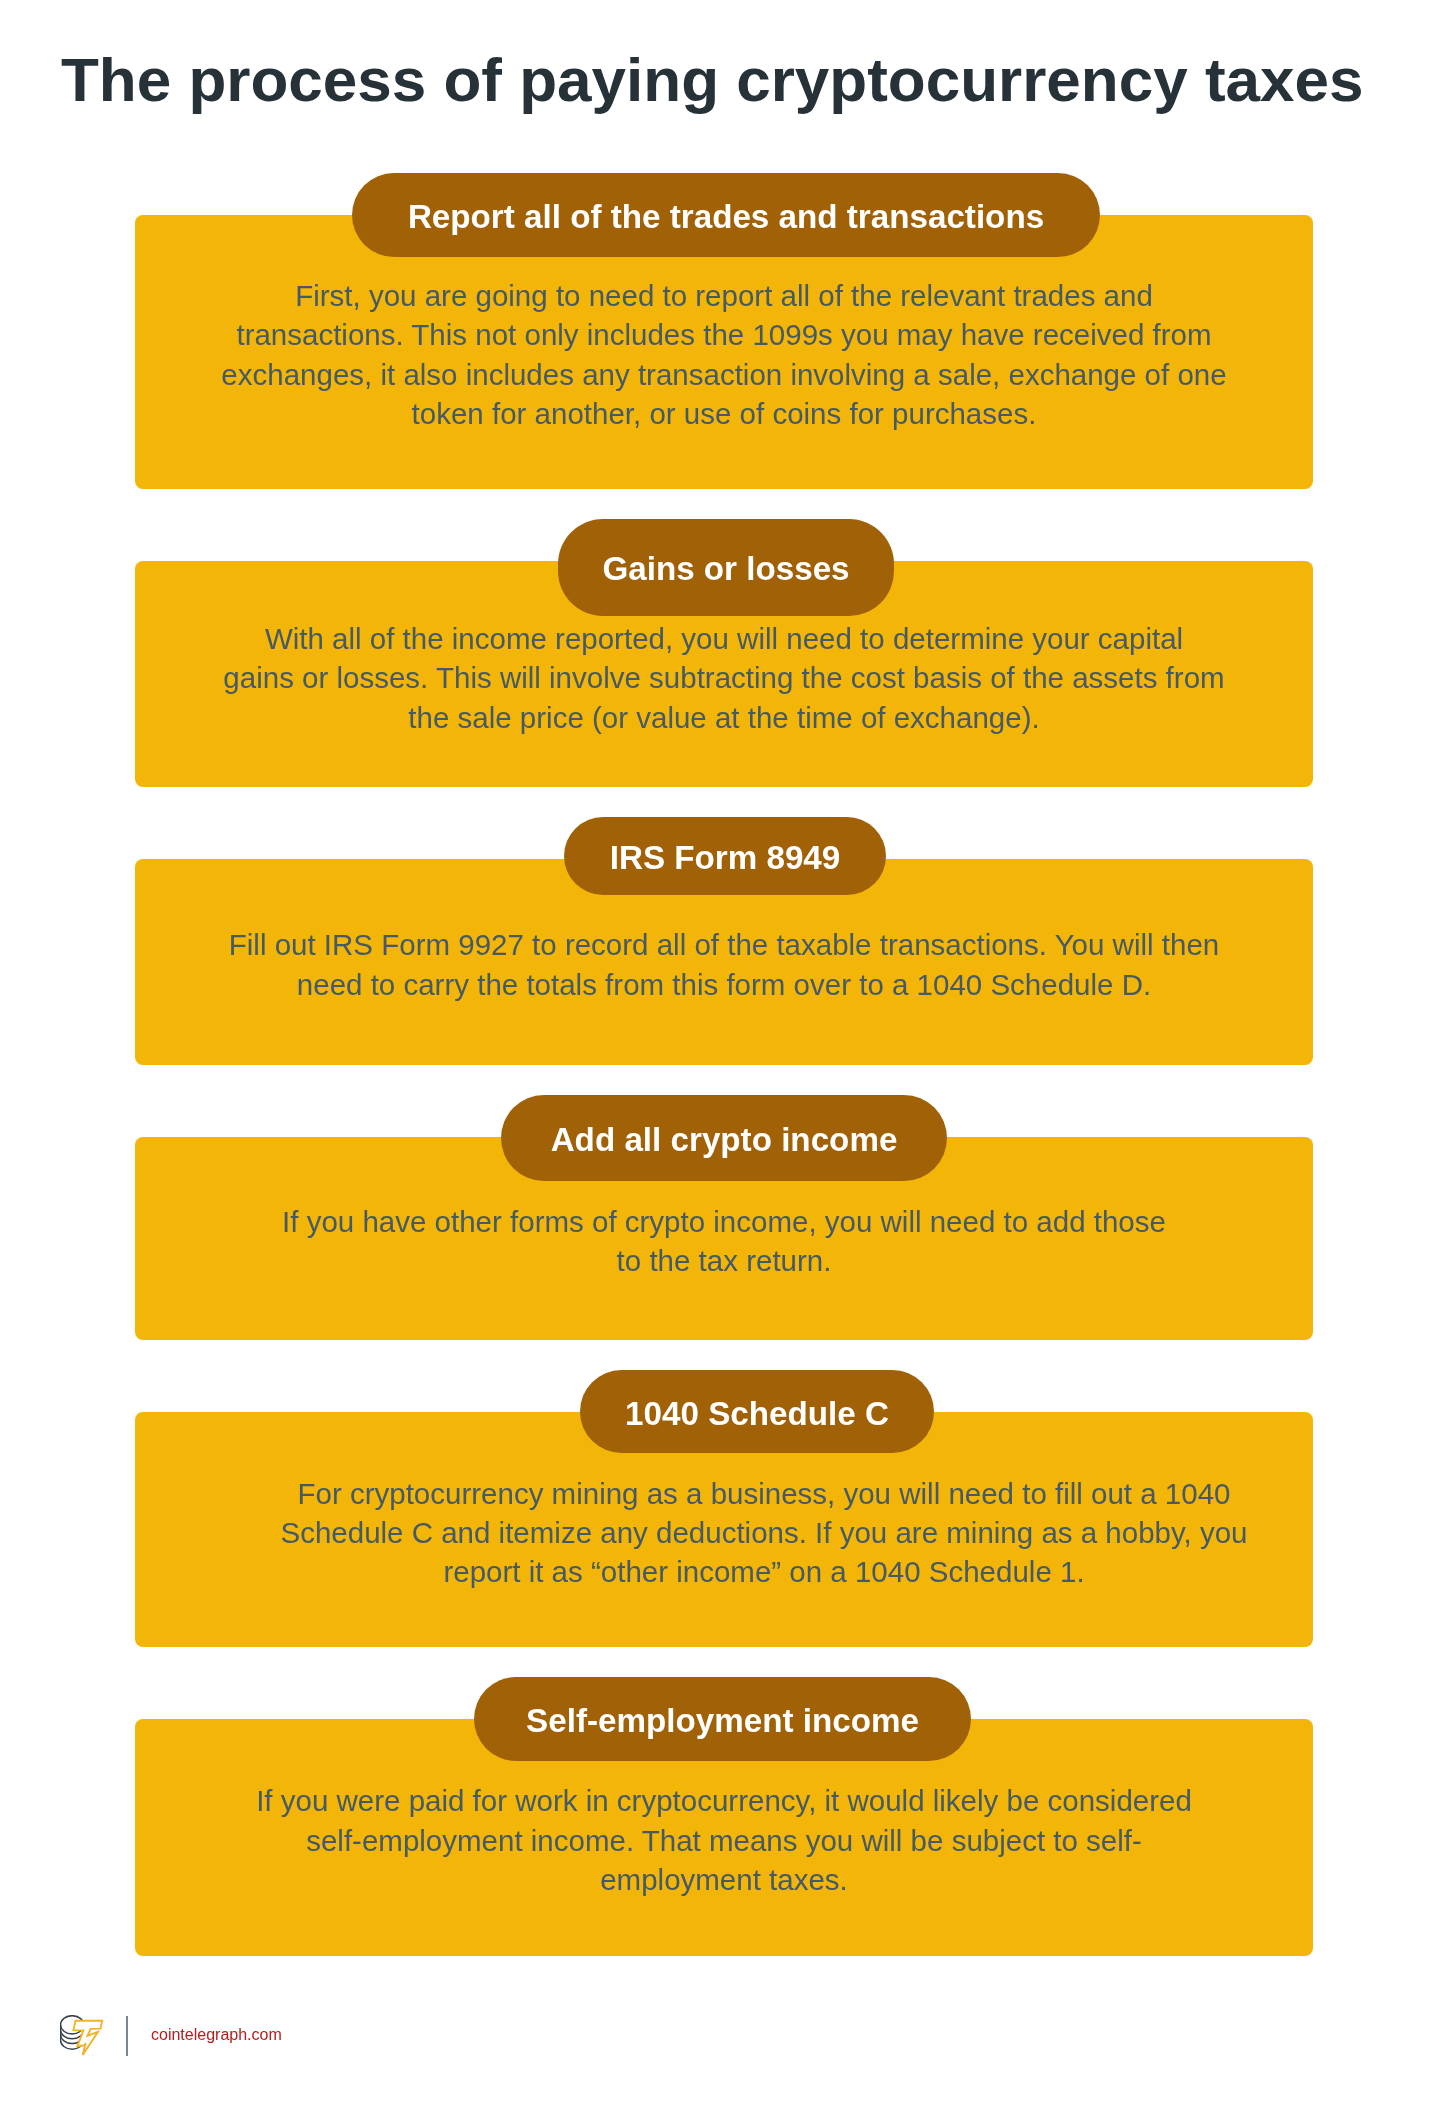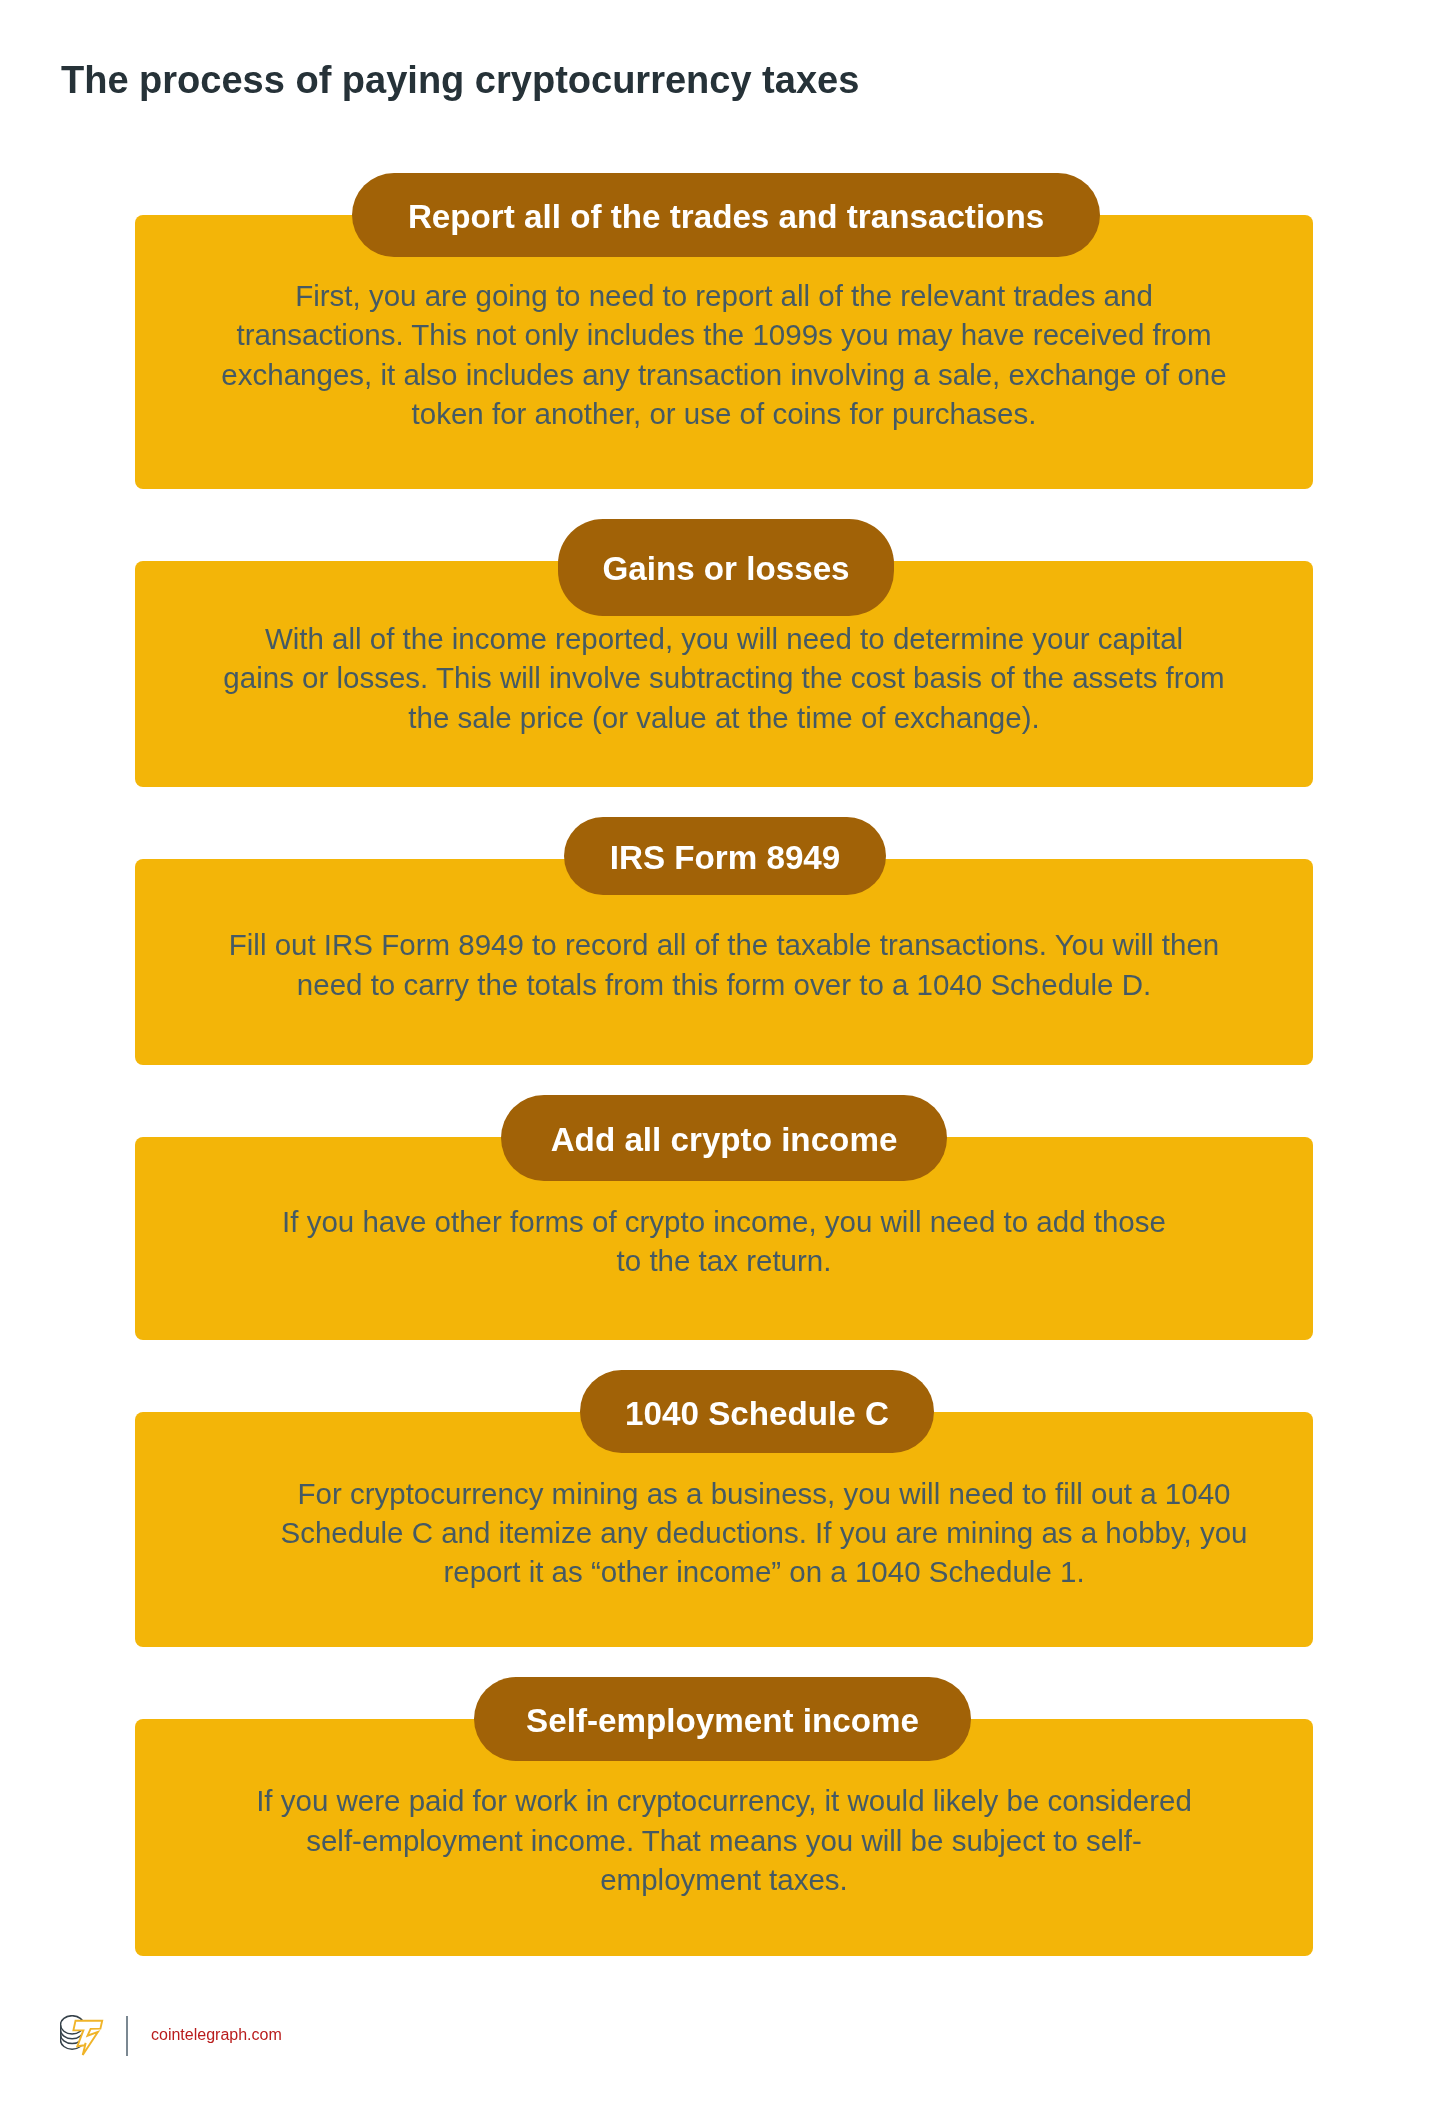--- a/index.html
+++ b/index.html
@@ -16,21 +16,21 @@
     -webkit-font-smoothing: antialiased;
     -moz-osx-font-smoothing: grayscale;
     text-rendering: optimizeLegibility;
   }
   .page { position: relative; width: 1450px; height: 2116px; overflow: hidden; background:#fff; will-change: transform; }
 
   .title {
     position: absolute;
     left: 61px;
     top: 50px;
-    font-size: 38px;
+    font-size: 62px;
     line-height: 60px;
     font-weight: bold;
     color: #263238;
     white-space: nowrap;
   }
 
   .card {
     position: absolute;
     left: 135px;
     width: 1178px;
@@ -87,21 +87,21 @@
   <section class="step">
     <div class="card" style="top:561px;height:225.5px;"></div>
     <p class="body-text" style="top:618.8px;">With all of the income reported, you will need to determine your capital
 gains or losses. This will involve subtracting the cost basis of the assets from
 the sale price (or value at the time of exchange).</p>
     <div class="pill" style="left:558px;top:519px;width:336px;height:97px;">Gains or losses</div>
   </section>
 
   <section class="step">
     <div class="card" style="top:859px;height:206px;"></div>
-    <p class="body-text" style="top:925.4px;">Fill out IRS Form 8949 to record all of the taxable transactions. You will then
+    <p class="body-text" style="top:925.4px;">Fill out IRS Form 9927 to record all of the taxable transactions. You will then
 need to carry the totals from this form over to a 1040 Schedule D.</p>
     <div class="pill" style="left:564px;top:817px;width:322px;height:78px;">IRS Form 8949</div>
   </section>
 
   <section class="step">
     <div class="card" style="top:1137px;height:202.5px;"></div>
     <p class="body-text" style="top:1202px;">If you have other forms of crypto income, you will need to add those
 to the tax return.</p>
     <div class="pill" style="left:501px;top:1094.9px;width:446px;height:86px;">Add all crypto income</div>
   </section>

